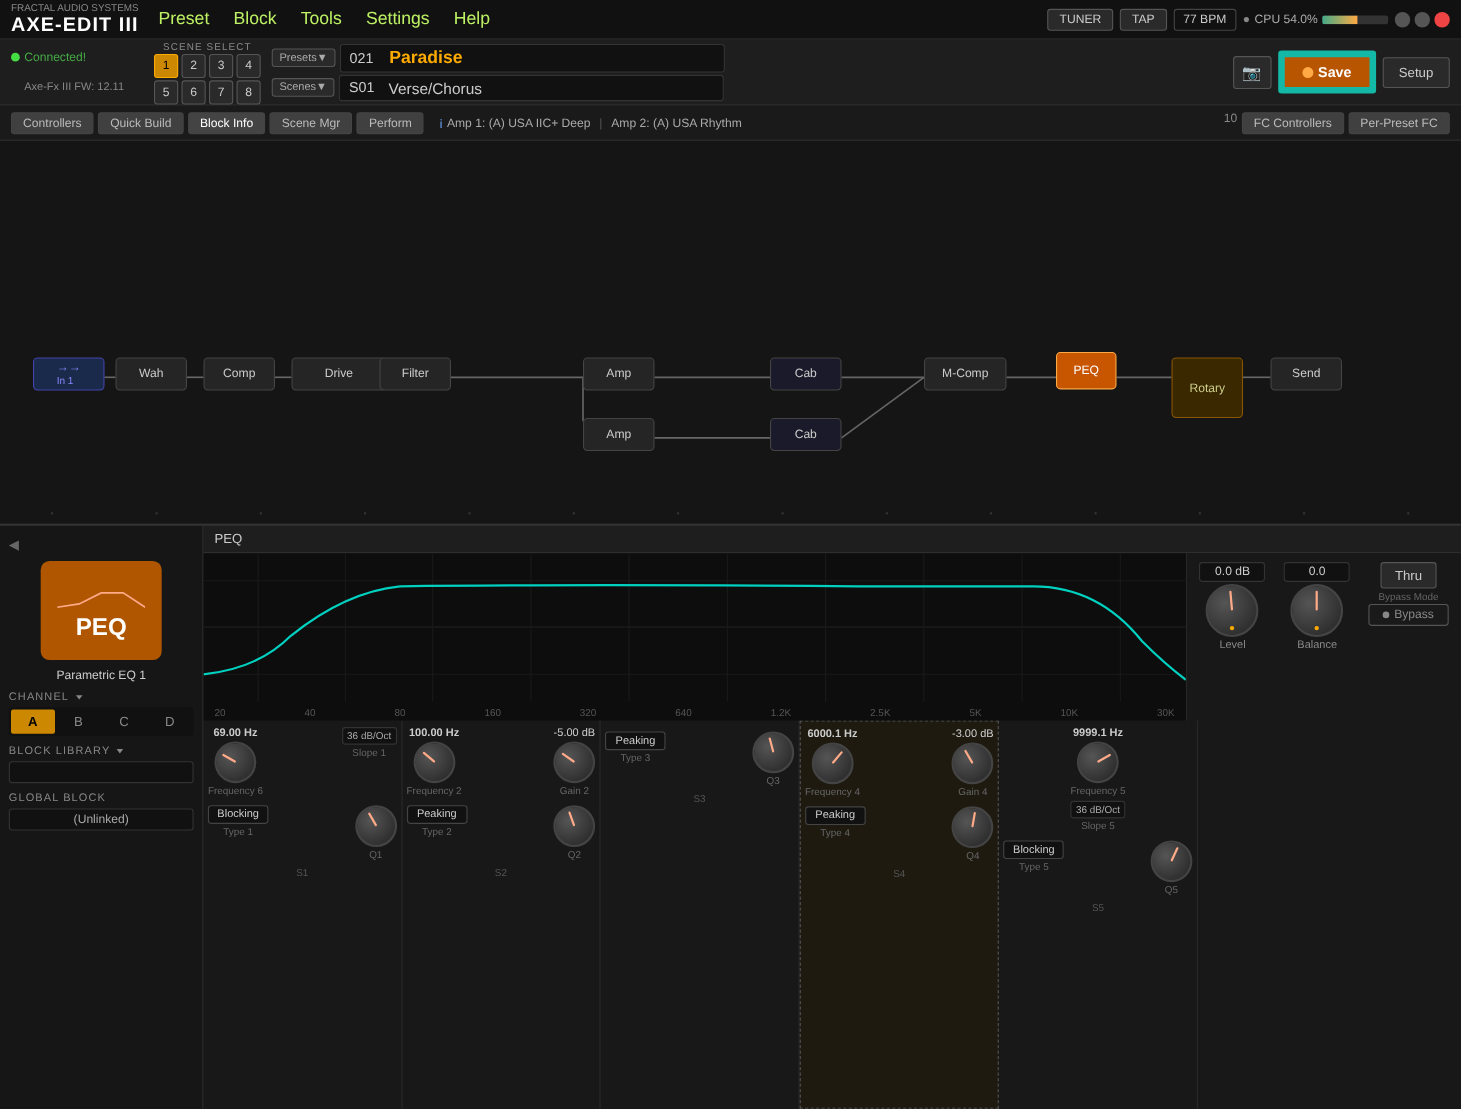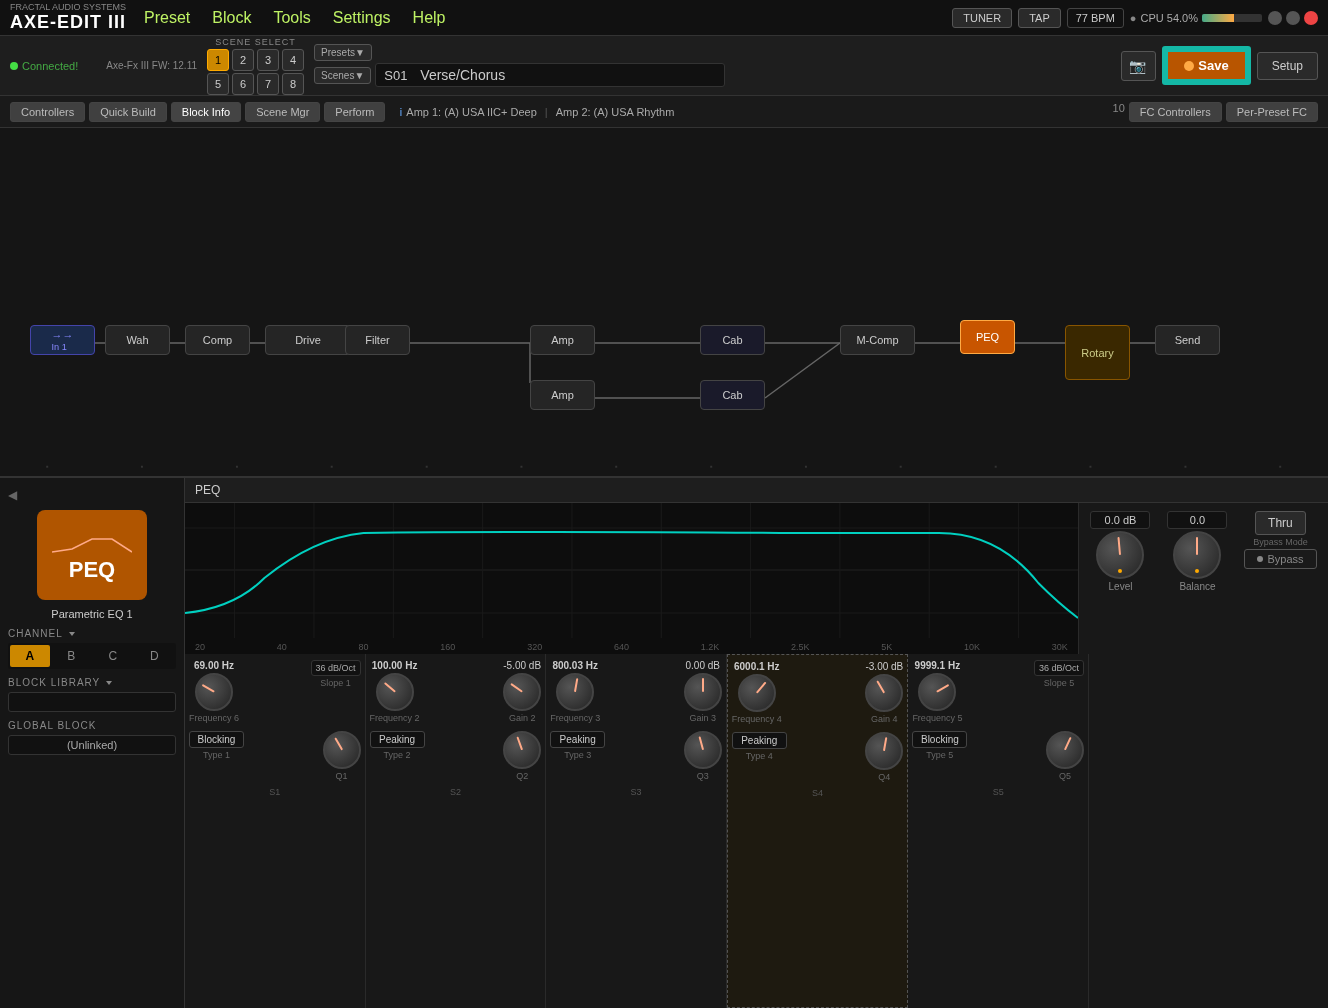--- a/index.html
+++ b/index.html
@@ -53,21 +53,21 @@
     
     .main-header {
       background: #1e1e1e;
       height: 60px;
       display: flex;
       align-items: center;
       padding: 0 10px;
       gap: 10px;
       border-bottom: 1px solid #333;
     }
-    .connection-status { display: flex; gap: 16px; min-width: 120px; }
+    .connection-status { display: flex; flex-direction: column; gap: 16px; min-width: 120px; }
     .connected-dot { display: flex; align-items: center; gap: 4px; color: #4a4; font-size: 11px; }
     .dot-green { width: 8px; height: 8px; background: #4d4; border-radius: 50%; }
     .fw-info { color: #888; font-size: 10px; padding-left: 12px; }
     .scene-select-area { display: flex; flex-direction: column; gap: 2px; }
     .scene-label { color: #888; font-size: 9px; text-align: center; text-transform: uppercase; letter-spacing: 1px; }
     .scene-row { display: flex; gap: 3px; }
     .scene-btn {
       width: 22px; height: 22px; background: #2a2a2a; border: 1px solid #555;
       color: #ccc; border-radius: 3px; cursor: pointer; font-size: 11px;
       display: flex; align-items: center; justify-content: center;
@@ -410,20 +410,24 @@
     <div class="scene-row">
       <div class="scene-btn">5</div>
       <div class="scene-btn">6</div>
       <div class="scene-btn">7</div>
       <div class="scene-btn">8</div>
     </div>
   </div>
   <div class="preset-scenes">
     <div class="ps-row">
       <button class="ps-btn">Presets▼</button>
+      <div class="preset-display">
+        <span class="preset-num">021</span>
+        <span class="preset-name">Paradise</span>
+      </div>
     </div>
     <div class="ps-row">
       <button class="ps-btn">Scenes▼</button>
       <div class="preset-display">
         <span class="preset-num">S01</span>
         <span class="scene-name">Verse/Chorus</span>
       </div>
     </div>
   </div>
   <div class="header-right">
@@ -692,36 +696,20 @@
               <div class="band-knob knob-small">
                 <div class="knob-indicator" style="transform:translateX(-50%) rotate(-20deg);"></div>
               </div>
               <span class="band-label">Q2</span>
             </div>
           </div>
           <div class="band-s-label">S2</div>
         </div>
 
         <div class="eq-band">
-          <div style="display:flex;justify-content:space-between;width:100%;gap:4px;">
-            <div class="eq-knob-group">
-              <span class="band-freq-value">800.03 Hz</span>
-              <div class="band-knob">
-                <div class="knob-indicator" style="transform:translateX(-50%) rotate(10deg);"></div>
-              </div>
-              <span class="band-label">Frequency 3</span>
-            </div>
-            <div class="eq-knob-group">
-              <span class="band-db-value">0.00 dB</span>
-              <div class="band-knob">
-                <div class="knob-indicator" style="transform:translateX(-50%) rotate(0deg);"></div>
-              </div>
-              <span class="band-label">Gain 3</span>
-            </div>
-          </div>
           <div style="display:flex;justify-content:space-between;width:100%;gap:4px;margin-top:4px;">
             <div class="eq-knob-group">
               <button class="band-type-btn">Peaking</button>
               <span class="band-label">Type 3</span>
             </div>
             <div class="eq-knob-group">
               <div class="band-knob knob-small">
                 <div class="knob-indicator" style="transform:translateX(-50%) rotate(-15deg);"></div>
               </div>
               <span class="band-label">Q3</span>
@@ -756,21 +744,21 @@
               <div class="band-knob knob-small">
                 <div class="knob-indicator" style="transform:translateX(-50%) rotate(10deg);"></div>
               </div>
               <span class="band-label">Q4</span>
             </div>
           </div>
           <div class="band-s-label">S4</div>
         </div>
 
         <div class="eq-band" style="border-right:none;">
-          <div style="display:flex;justify-content:space-between;width:100%;gap:4px;">
+          <div style="display:flex;justify-content:space-between;width:100%;gap:4px;flex-direction:column;">
             <div class="eq-knob-group">
               <span class="band-freq-value">9999.1 Hz</span>
               <div class="band-knob">
                 <div class="knob-indicator" style="transform:translateX(-50%) rotate(60deg);"></div>
               </div>
               <span class="band-label">Frequency 5</span>
             </div>
             <div class="eq-knob-group">
               <div class="slope-display">36 dB/Oct</div>
               <span class="band-label">Slope 5</span>

